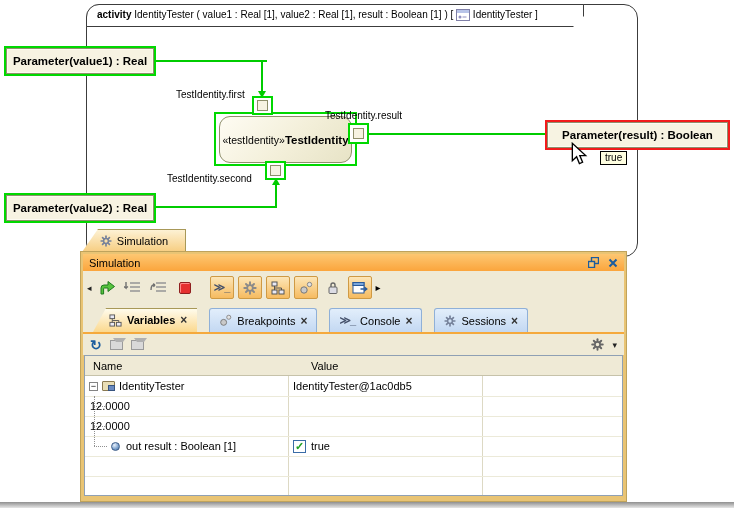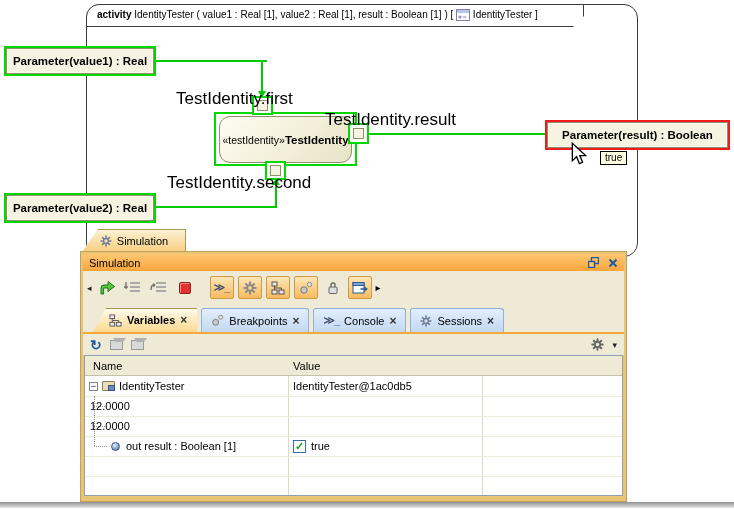--- a/index.html
+++ b/index.html
@@ -18,58 +18,58 @@
                   font-size:11.5px; font-weight:bold; color:#000; box-shadow:inset 0 0 0 1px #fdfbf2; }
   .param.red { border-color:#f21b1b; background:#4d7c0f; }
   .nodehl { border:2px solid #00d800; }
   .action { left:219px; top:116px; width:133px; height:47px; border:1px solid #8f8f6b; border-radius:11px;
             background:linear-gradient(135deg,#fefcf3 0%,#f3efd9 55%,#e7e3c6 100%);
             display:flex; align-items:center; justify-content:center; }
   .action .stereo { font-size:10.5px; color:#000; }
   .action .name { font-size:11.5px; font-weight:bold; color:#000; }
   .pinhl { border:2px solid #00d800; background:#fff; display:flex; align-items:center; justify-content:center; }
   .pin { width:11px; height:11px; border:1px solid #8f8f6b; background:#f7f3e2; }
-  .lbl { font-size:17px; color:#000; white-space:nowrap; }
+  .lbl { font-size:10px; color:#000; white-space:nowrap; }
   .gline { background:#00cc00; }
   .arrow-down { width:0; height:0; border-left:4px solid transparent; border-right:4px solid transparent; border-top:7px solid #00cc00; }
   .arrow-up   { width:0; height:0; border-left:4px solid transparent; border-right:4px solid transparent; border-bottom:7px solid #00cc00; }
   .tooltip { background:#ffffe1; border:1px solid #000; font-size:10px; padding:0 4px 1px 4px; color:#000; }
 
   
   .docktab { left:82px; top:229px; width:104px; height:23px;
              background:linear-gradient(#fdf3d8,#f7cd80); clip-path:polygon(16px 0,100% 0,100% 100%,0 100%);
              box-shadow:inset 0 1px 0 #a89858, inset -1px 0 0 #a89858;
              display:flex; align-items:center; justify-content:center; gap:5px; font-size:11px; color:#000; }
   .panel { left:80px; top:251px; width:547px; height:251px; background:#e9c474; border:1px solid #bfa35c; padding:2px; }
   .titlebar { position:relative; height:17px; background:linear-gradient(#fdc772,#fba53c);
               display:flex; align-items:center; padding:0 6px; font-size:11px; color:#000; }
   .titlebar .sp { flex:1; }
   .tbar { position:relative; height:33px; background:#efead6; display:flex; align-items:center; gap:4px; padding:0 4px; }
   .btn-pressed { width:24px; height:23px; background:linear-gradient(#fce6b8,#f6bb60); border:1px solid #cf9a44; border-radius:2px;
                  display:flex; align-items:center; justify-content:center; }
   .flaticon { width:22px; height:22px; display:flex; align-items:center; justify-content:center; }
   .stopsq { width:12px; height:12px; background:#e53030; border:1px solid #8e1f1f; border-radius:2px; box-shadow:inset 1px 1px 0 #ff8a8a; }
   .consoleglyph { font-size:11px; font-weight:bold; color:#44506a; letter-spacing:-1px; }
-  .viewtabs { position:relative; height:30px; background:#efead6; display:flex; align-items:flex-end; padding:4px 0 0 10px; gap:4px;
+  .viewtabs { position:relative; height:30px; background:#efead6; display:flex; align-items:flex-end; padding:4px 0 0 10px; gap:12px;
               border-bottom:2px solid #f5a93c; }
   .vtab { height:24px; display:flex; align-items:center; gap:5px; font-size:11px; padding:0 10px 0 16px; color:#000; }
   .vtab.active { background:linear-gradient(#fffdf0,#fbd88e); clip-path:polygon(13px 0,100% 0,100% 100%,0 100%);
                  font-weight:bold; box-shadow:inset 0 1px 0 #a89858; }
   .vtab.blue { background:linear-gradient(#e2eefb,#c3d8f2); border:1px solid #8fb0d8; border-bottom:none; border-radius:3px 3px 0 0; padding:0 9px; }
   .closex { font-size:12px; font-weight:bold; color:#333; line-height:10px; }
   .innerbar { position:relative; height:21px; background:#efead6; display:flex; align-items:center; gap:8px; padding:0 7px; }
   .innerbar .sp { flex:1; }
   .refresh { color:#1b5c9e; font-weight:bold; font-size:14px; line-height:14px; }
   .trayicon { width:13px; height:10px; border:1px solid #9a9a9a; background:#d9d9d9; position:relative; }
   .trayicon::after { content:""; position:absolute; left:2px; top:-3px; width:7px; height:4px; border-left:3px solid transparent; border-right:3px solid transparent; border-top:4px solid #b0b0b0; }
   .vtable { position:relative; margin:0 1px; width:539px; height:141px; background:#fff; border:1px solid #8fa0b4; font-size:11px; color:#000; }
   .thead { position:absolute; left:0; top:0; width:100%; height:20px; background:#efead6; border-bottom:1px solid #c6c2aa;
            display:flex; align-items:center; }
   .thead .c1 { width:203px; padding-left:8px; }
-  .thead .c2 { width:194px; padding-left:5px; }
+  .thead .c2 { width:194px; padding-left:5px;margin-left:18px; }
   .colsep { position:absolute; top:0; width:1px; height:100%; background:#ddd9c4; }
   .rowline { position:absolute; left:0; width:100%; height:1px; background:#ecead9; }
   .trow { position:absolute; left:0; width:100%; height:20px; display:flex; align-items:center; }
   .namecell { width:203px; position:relative; height:100%; display:flex; align-items:center; }
   .valcell  { width:194px; padding-left:5px; display:flex; align-items:center; gap:5px; height:100%; }
   .expander { width:9px; height:9px; border:1px solid #848484; background:#fff; font-size:9px; line-height:7px; text-align:center; color:#000; }
   .objicon { width:13px; height:10px; background:#e9deb6; border:1px solid #8a7a52; position:relative; border-radius:1px; }
   .objicon::after { content:""; position:absolute; right:-1px; bottom:-1px; width:5px; height:4px; background:#6a8ac0; border:1px solid #38547e; }
   .pindot { width:9px; height:9px; border-radius:50%; border:1px solid #3c5c88; background:radial-gradient(circle at 35% 30%, #eaf2fc, #7aa0cc 60%, #4a6c9a); }
   .dotv { border-left:1px dotted #909090; width:0; position:absolute; }

